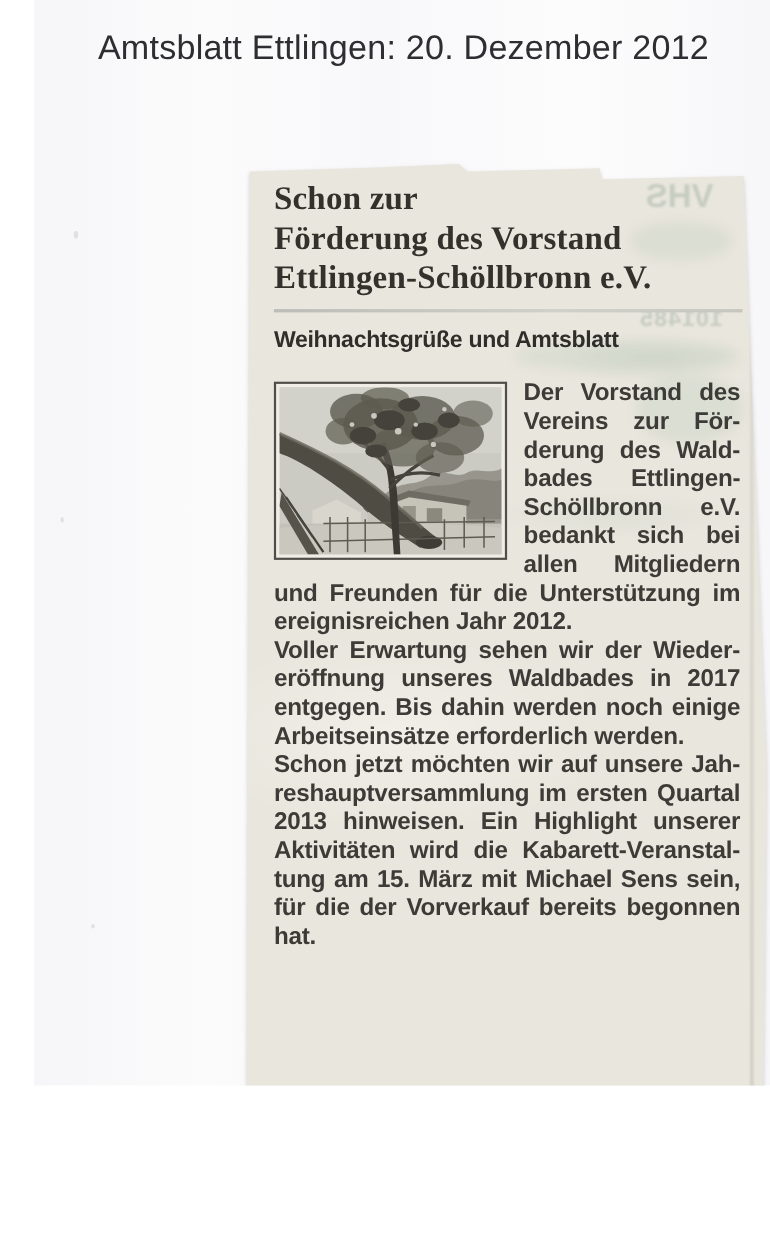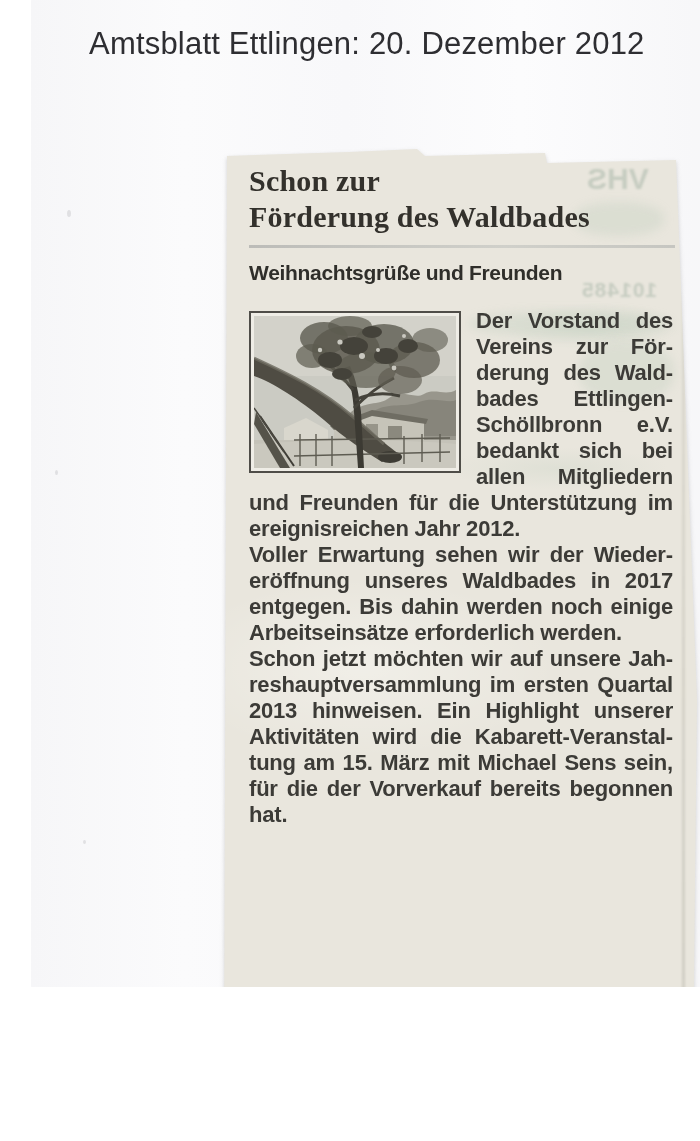--- a/index.html
+++ b/index.html
@@ -86,26 +86,27 @@
       <div class="ghost ghost-num">101485</div>
       <div class="smudge" style="left:355px;top:56px;width:90px;height:34px;"></div>
       <div class="smudge" style="left:250px;top:165px;width:200px;height:26px;"></div>
       <div class="smudge" style="left:360px;top:196px;width:95px;height:60px;"></div>
       <div class="smudge" style="left:300px;top:896px;width:160px;height:30px;"></div>
       <div class="crease"></div>
 
       <div class="content">
         <div class="headline">
           <div>Schon zur</div>
-          <div>Förderung des Waldbades</div>
+          <div>Förderung des Vorstand</div>
+          <div>Ettlingen-Schöllbronn e.V.</div>
         </div>
 
         <div class="rule"></div>
 
-        <div class="subhead">Weihnachtsgrüße und Freunden</div>
+        <div class="subhead">Weihnachtsgrüße und Amtsblatt</div>
 
         <div class="body-text">
           <div class="photo">
             <svg viewBox="0 0 202 152" preserveAspectRatio="none">
 
               <rect x="0" y="0" width="202" height="152" fill="#cbcbc3"></rect>
               <rect x="0" y="0" width="202" height="60" fill="#d3d2ca"></rect>
 
               <path d="M95,98 C110,84 125,90 135,82 C148,72 160,84 170,78 C180,72 192,80 202,74 L202,125 L95,125 Z" fill="#8f8d82" opacity="0.85"></path>
               <path d="M120,95 C135,86 150,92 165,86 C180,80 195,88 202,84 L202,120 L120,120 Z" fill="#7c7a70" opacity="0.6"></path>

